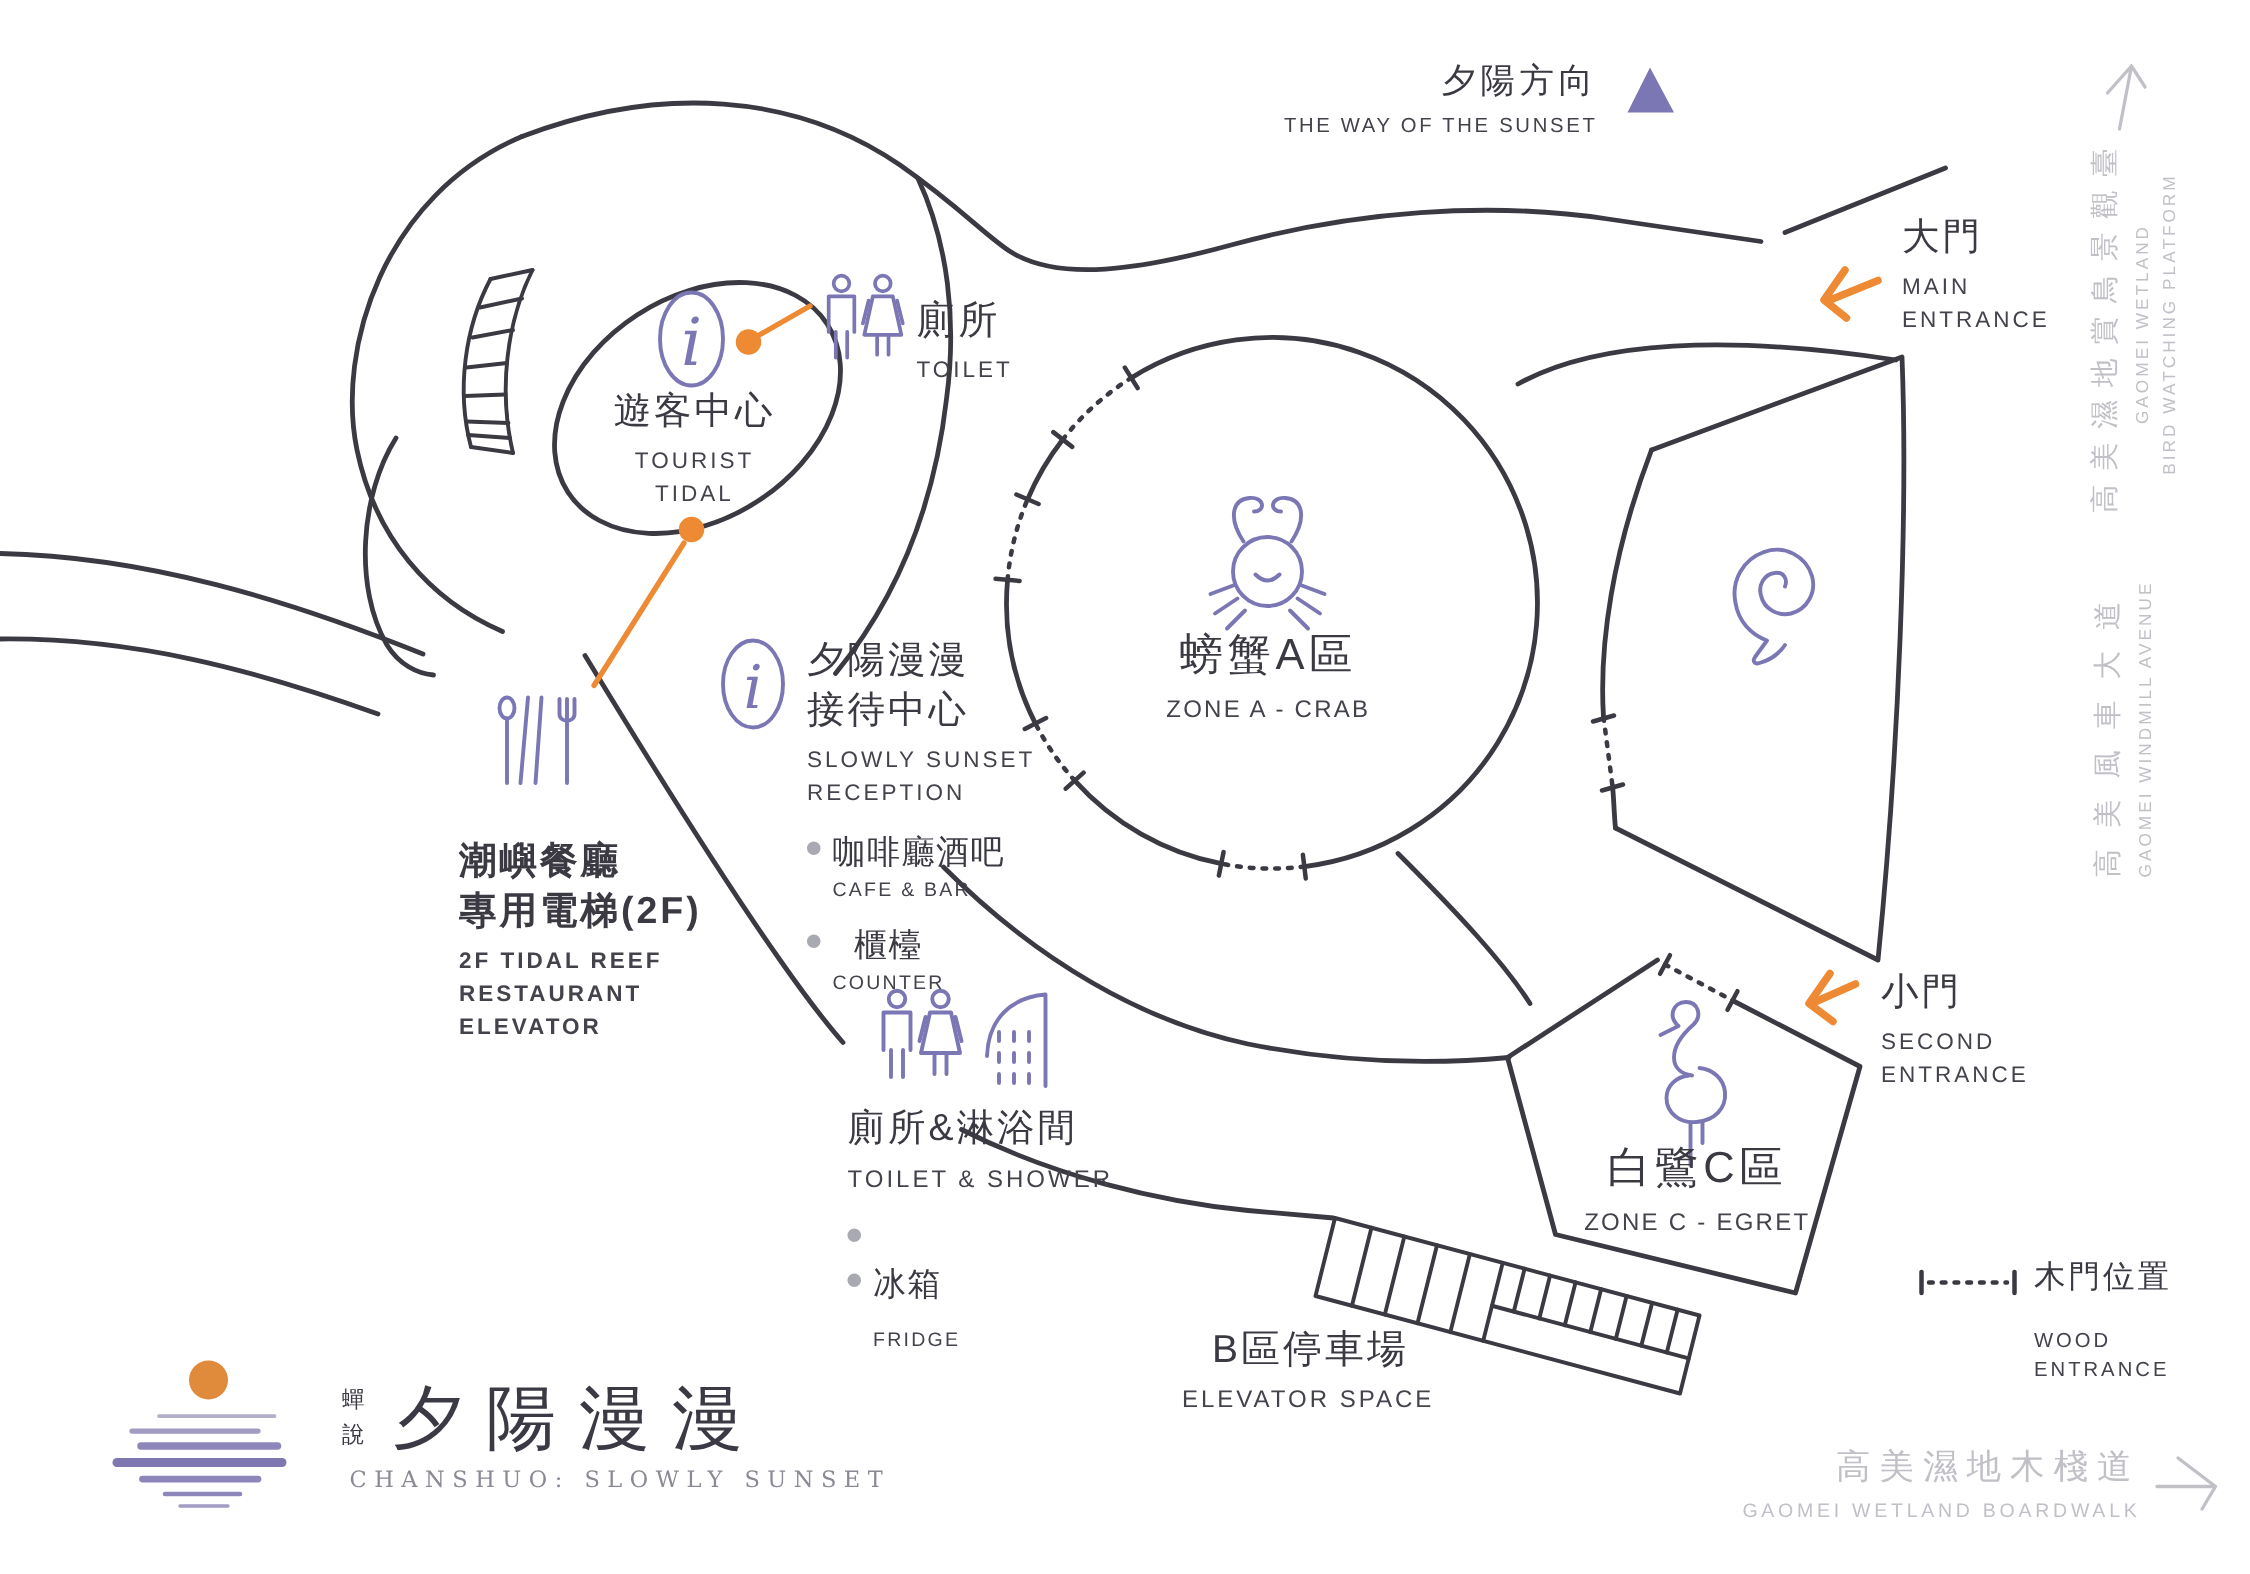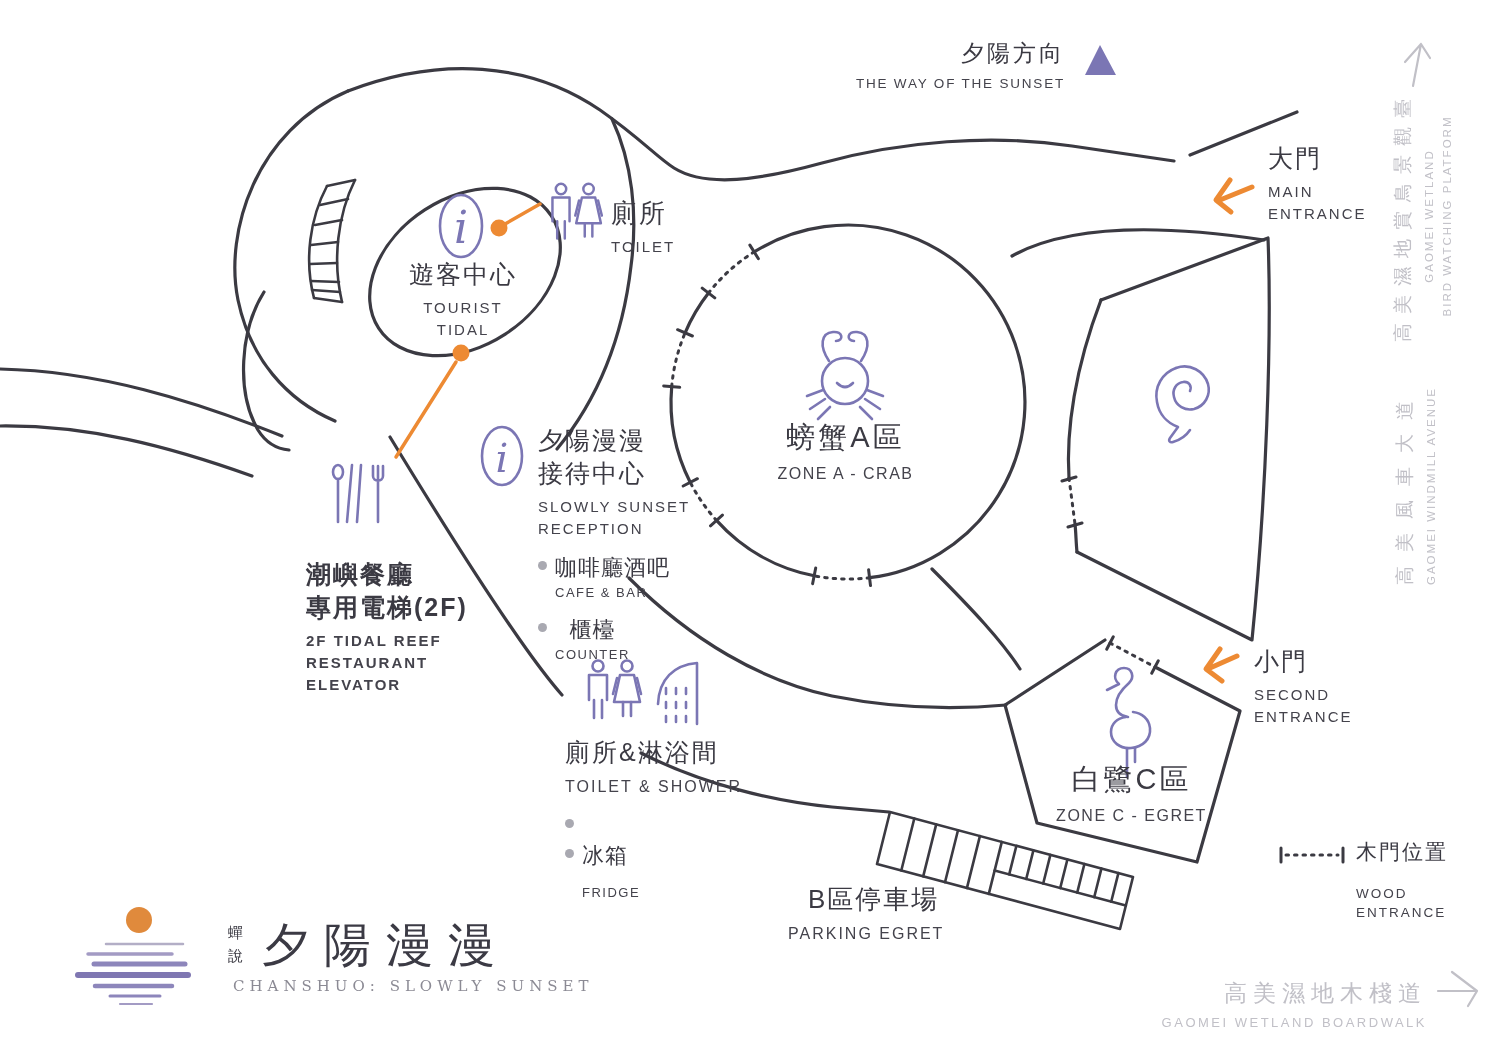--- a/index.html
+++ b/index.html
@@ -289,35 +289,35 @@
   </div>
 
   <div class="lbl" style="left:1356px;top:838px;">
     <div class="zh" style="font-size:21px;">木門位置</div>
     <div class="en" style="font-size:13.5px;margin-top:18px;">WOOD
 ENTRANCE</div>
   </div>
 
   <div class="lbl" style="left:788px;top:882px;">
     <div class="zh" style="font-size:26px;letter-spacing:2px;margin-left:20px;">B區停車場</div>
-    <div class="en" style="font-size:16px;">PARKING EGRET</div>
+    <div class="en" style="font-size:16px;">ELEVATOR SPACE</div>
   </div>
 
   <div class="vside" style="left:1390px;top:352px;width:272px;">
     <div class="vzh">高美濕地賞鳥景觀臺</div>
     <div class="ven">GAOMEI WETLAND
 BIRD WATCHING PLATFORM</div>
   </div>
 
   <div class="vside" style="left:1392px;top:612px;width:252px;">
     <div class="vzh" style="letter-spacing:14px;">高美風車大道</div>
     <div class="ven">GAOMEI WINDMILL AVENUE</div>
   </div>
 
-  <div class="lbl muted" style="left:1145px;top:962px;width:282px;text-align:right;margin-top:16px;">
+  <div class="lbl muted" style="left:1145px;top:962px;width:282px;text-align:right;">
     <div style="font-size:23px;letter-spacing:6px;">高美濕地木棧道</div>
     <div style="font-size:13px;letter-spacing:2.5px;margin-top:6px;">GAOMEI WETLAND BOARDWALK</div>
   </div>
 
   <div class="lbl brand" style="left:228px;top:922px;width:18px;font-size:15px;line-height:1.5;letter-spacing:0;word-break:break-all;">蟬說</div>
   <div class="lbl brand" style="left:262px;top:914px;font-size:47px;letter-spacing:15px;color:#3b3a44;">夕陽漫漫</div>
   <div class="lbl brand" style="left:233px;top:977px;font-size:15px;letter-spacing:5px;color:#8b8a94;">CHANSHUO: SLOWLY SUNSET</div>
 
 </div>
 

